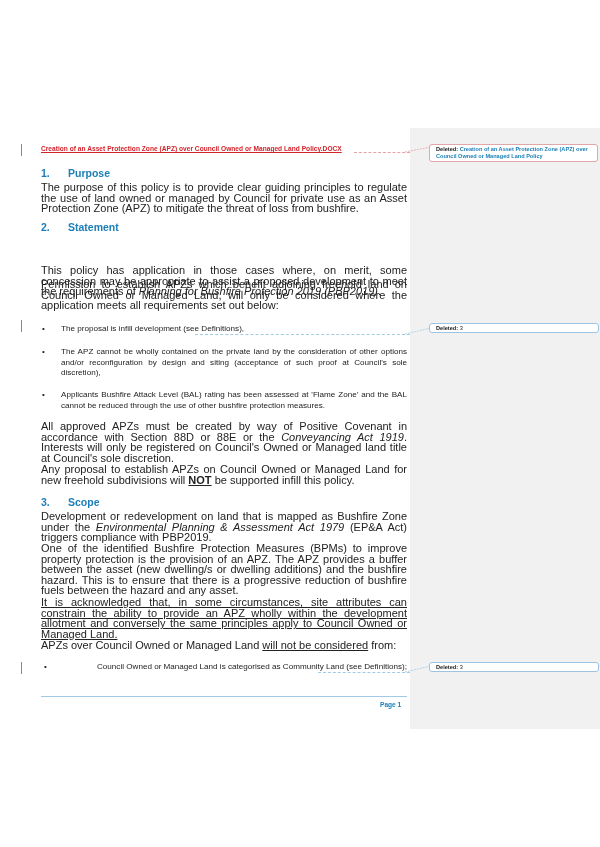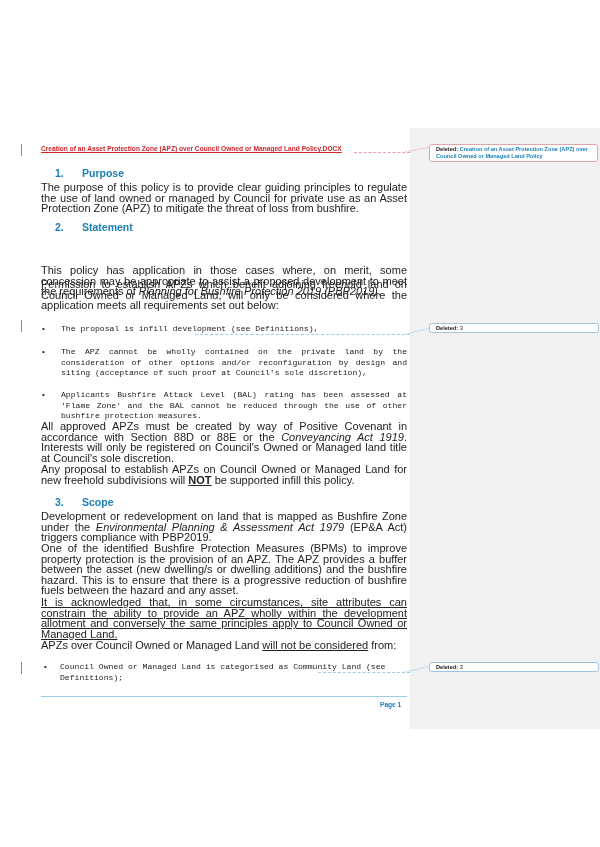--- a/index.html
+++ b/index.html
@@ -18,31 +18,31 @@
     }
     .abs { position: absolute; }
     .header-title {
       left: 41px; top: 145px; font-size: 6.6px; font-weight: bold; color: #d2232a;
       text-decoration: underline; white-space: nowrap; letter-spacing: 0.02px;
     }
     .header-dash {
       left: 354px; top: 152px; width: 56px; border-top: 1px dashed #e8a0a6;
     }
     .h1 {
-      font-size: 10.5px; font-weight: bold; color: #1a7fb8; white-space: nowrap; margin-left: 14px;
+      font-size: 10.5px; font-weight: bold; color: #1a7fb8; white-space: nowrap;
     }
     .h1 .num { display: inline-block; width: 27px; }
     .p {
       font-size: 11px; line-height: 10.6px; color: #222; text-align: justify;
       width: 366px;
     }
     .p i { font-style: italic; }
     .bullet { display: flex; font-size: 8.1px; line-height: 10.6px; width: 366px; }
     .bullet .dot { width: 19px; flex: none; padding-left: 1px; }
-    .bullet .txt { flex: 1; text-align: justify; font-family: Liberation Mono, monospace; }
+    .bullet .txt { flex: 1; text-align: justify; }
     .bullet2 .dot { width: 16px; padding-left: 3px; }
     .link-dash { border-top: 1px dashed #9fcbe6; position: absolute; }
     .comment {
       position: absolute; background: #fff; border: 1px solid #9fc4e2; border-radius: 3px;
       font-size: 5.6px; line-height: 7px; padding: 1px 6px; box-sizing: border-box;
     }
     .comment .lbl { font-weight: bold; color: #222; }
     .comment .val { color: #222; }
     .comment.red { border-color: #e0a7ab; }
     .comment.red .val { color: #1a7fb8; font-weight: bold; }
@@ -113,21 +113,21 @@
 <div class="abs p" style="left:41px;top:511px;">
   <span>Development or redevelopment on land that is mapped as Bushfire Zone under the </span><i>Environmental Planning &amp; Assessment Act 1979</i><span> (EP&amp;A Act) triggers compliance with PBP2019.</span>
 </div>
 <div class="abs p" style="left:41px;top:543px;">One of the identified Bushfire Protection Measures (BPMs) to improve property protection is the provision of an APZ. The APZ provides a buffer between the asset (new dwelling/s or dwelling additions) and the bushfire hazard. This is to ensure that there is a progressive reduction of bushfire fuels between the hazard and any asset.</div>
 <div class="abs p" style="left:41px;top:597px;text-decoration:underline;">It is acknowledged that, in some circumstances, site attributes can constrain the ability to provide an APZ wholly within the development allotment and conversely the same principles apply to Council Owned or Managed Land.</div>
 <div class="abs p" style="left:41px;top:640px;">
   <span>APZs over Council Owned or Managed Land </span><u>will not be considered</u><span> from:</span>
 </div>
 <div class="abs bullet bullet2" style="left:41px;top:662px;">
   <span class="dot">•</span>
-    <span class="txt" style="text-align:left;">Council Owned or Managed Land is categorised as Community Land (see Definitions);</span>
+    <span class="txt" style="text-align:right;">Council Owned or Managed Land is categorised as Community Land (see Definitions);</span>
 </div>
 <div class="link-dash" style="left:318px;top:672px;width:92px;"></div>
 <svg class="abs" style="left:405px;top:664px;" width="26" height="10">
   <line x1="0" y1="8" x2="26" y2="2" stroke="#9fcbe6" stroke-width="0.8" stroke-dasharray="2,1"></line>
 </svg>
 
 <div class="footer-line"></div>
 <div class="page-num">Page 1</div>
 
 <div class="comment red" style="left:429px;top:144px;width:169px;height:18px;">

